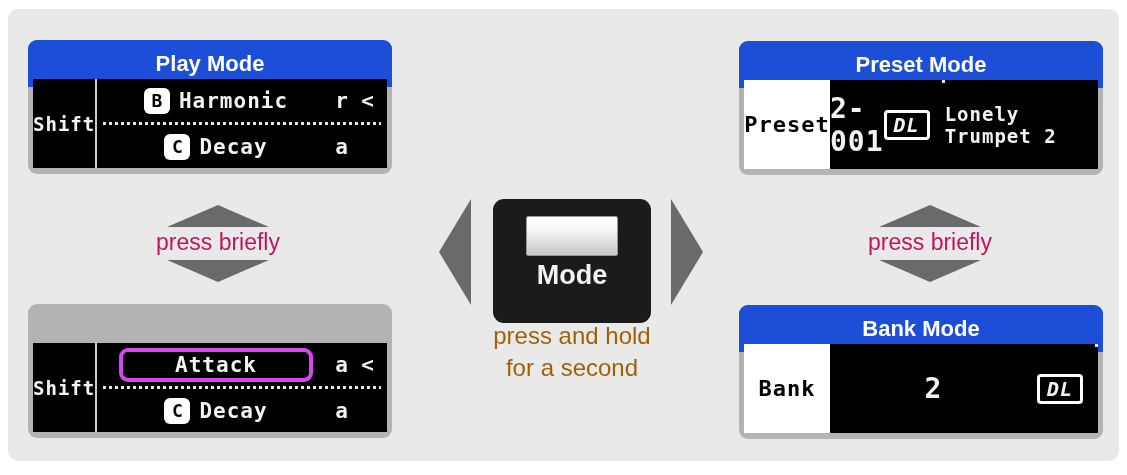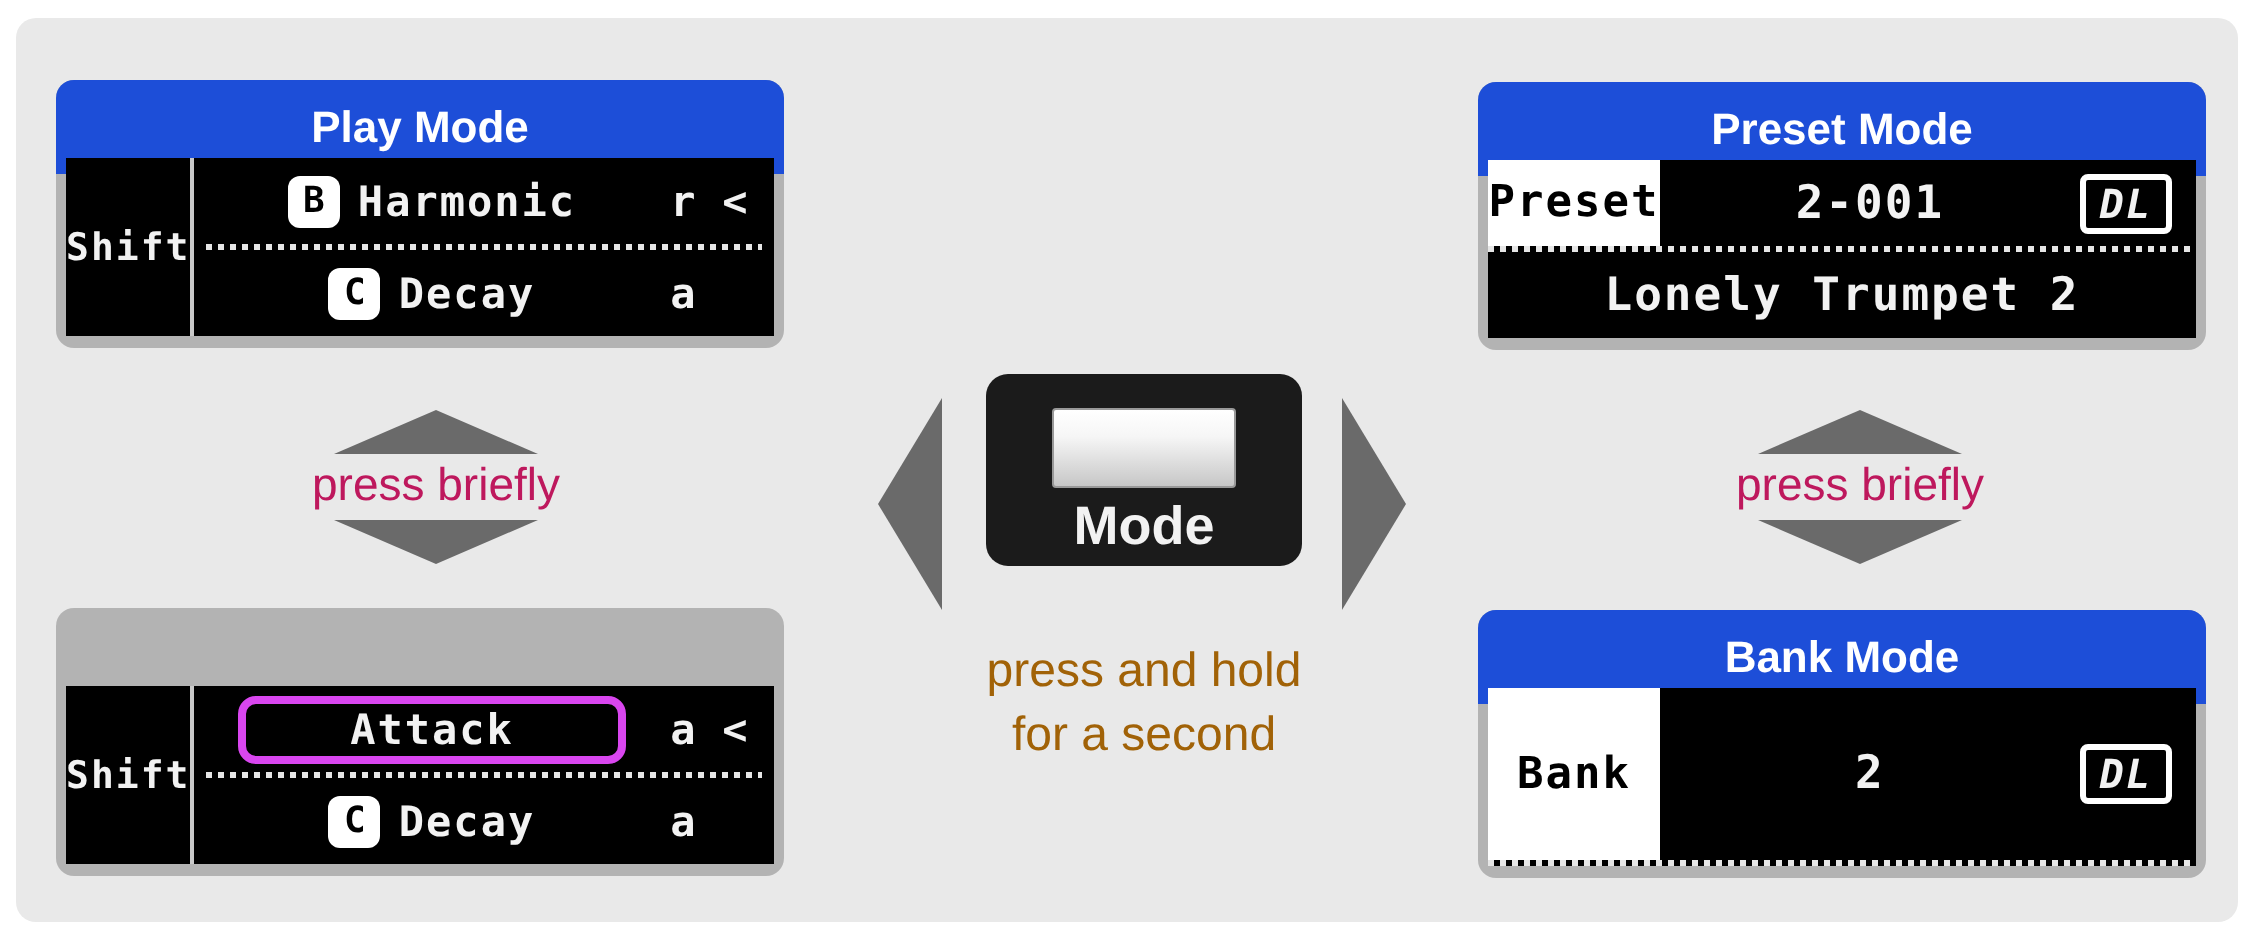--- a/index.html
+++ b/index.html
@@ -56,34 +56,34 @@
     text-align:center; font-size:18px; letter-spacing:0;
   }
   .attack-box {
     display:inline-block; border:4px solid #d946ef; border-radius:9px;
     width:186px; padding:1px 0; text-align:center; font-size:21px;
   }
 
   
   .plcd {
     position:absolute; left:5px; right:5px; top:39px; bottom:6px;
-    background:#000; display:flex; flex-direction:column;
+    background:#000; display:flex; 
   }
   .p-top { flex:1; display:flex; align-items:stretch; }
   .p-label {
     width:86px; background:#ffffff; color:#000;
     display:flex; align-items:center; justify-content:center; font-size:22px;
   }
-  .p-value { flex:1; display:flex; align-items:center; justify-content:center; font-size:23px; }
+  .p-value { flex:1; display:flex; align-items:center; justify-content:center; font-size:28px; }
   .p-dl {
     align-self:center; margin-right:12px;
     border:3px solid #ffffff; border-radius:4px;
     padding:0 7px; font-size:20px; line-height:24px;font-style:italic;
   }
-  .p-bottom { flex:1; display:flex; align-items:center; justify-content:center; font-size:23px; }
+  .p-bottom { flex:1; display:flex; align-items:center; justify-content:center; font-size:19px; }
 
   
   .briefly { position:absolute; width:170px; text-align:center; }
   #briefly-left  { left:125px; top:196px; }
   #briefly-right { left:837px; top:196px; }
   .tri-up {
     width:0; height:0; margin:0 auto;
     border-left:51px solid transparent; border-right:51px solid transparent;
     border-bottom:22px solid #6a6a6a;
   }
@@ -99,21 +99,21 @@
     position:absolute; left:431px; top:190px; width:0; height:0;
     border-top:53px solid transparent; border-bottom:53px solid transparent;
     border-right:32px solid #6a6a6a;
   }
   .tri-right {
     position:absolute; left:663px; top:190px; width:0; height:0;
     border-top:53px solid transparent; border-bottom:53px solid transparent;
     border-left:32px solid #6a6a6a;
   }
   .mode-btn {
-    position:absolute; left:485px; top:178px; width:158px; height:96px;
+    position:absolute; left:485px; top:190px; width:158px; height:124px;
     background:#1b1b1b; border-radius:11px; cursor:pointer;
   }
   .mode-face {
     position:absolute; left:50%; transform:translateX(-50%); top:17px;
     width:90px; height:38px; border-radius:2px;
     border:1px solid #999999;
     background:linear-gradient(#ffffff 0%, #f6f6f6 35%, #c7c7c7 100%);
   }
   .mode-label {
     position:absolute; left:0; right:0; top:61px; text-align:center;

